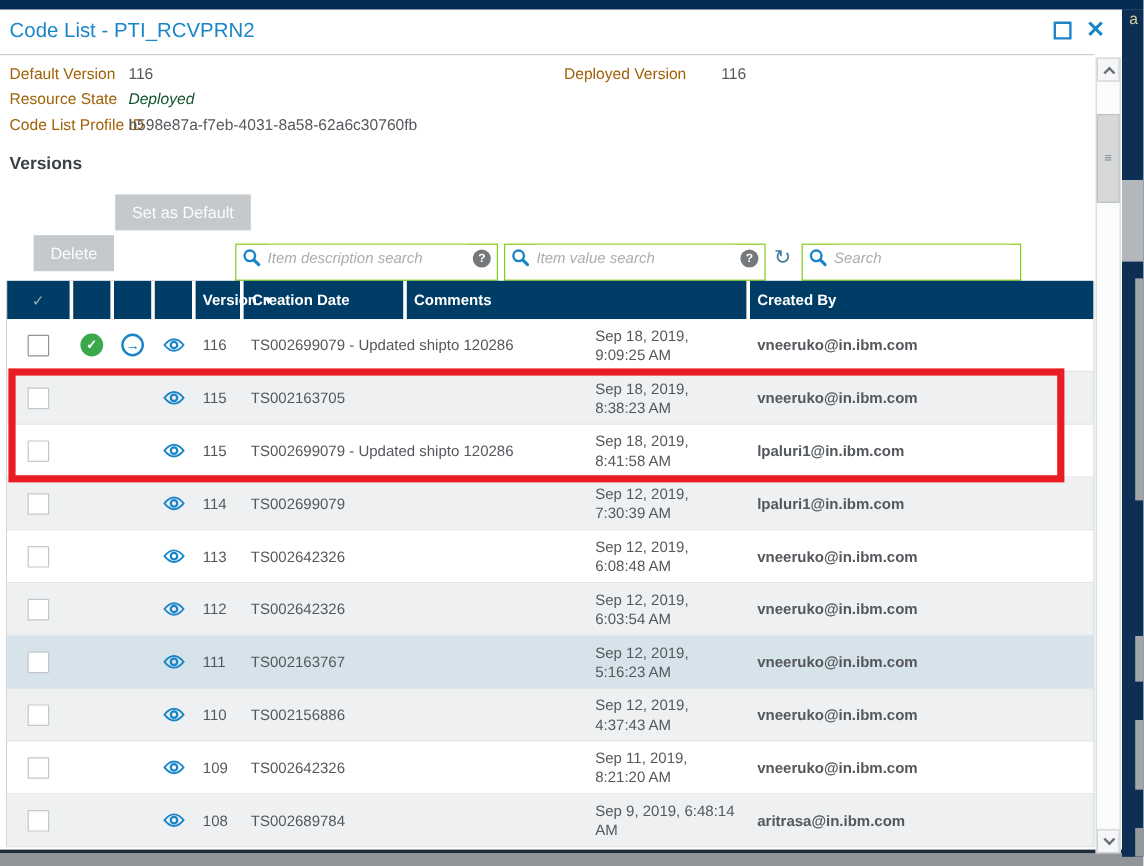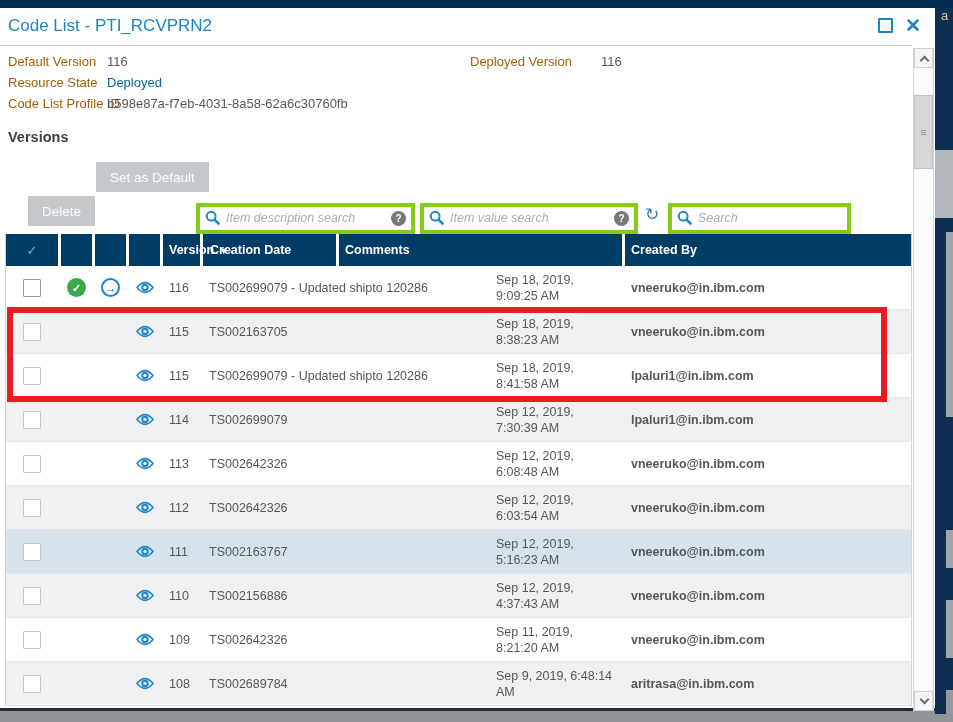--- a/index.html
+++ b/index.html
@@ -26,31 +26,31 @@
 
   .modal-title { position:absolute; left:8px; top:8px; font-size:17px; color:#1a85c8; }
   .win-controls { position:absolute; right:14px; top:10px; display:flex; align-items:center; gap:12px; }
   .maximize-btn { width:15px; height:15px; border:2px solid #1a85c8; border-radius:1px; cursor:pointer; }
   .close-btn { color:#1a85c8; font-size:19px; font-weight:bold; line-height:15px; cursor:pointer; }
   .title-divider { position:absolute; left:0; top:37px; width:912px; height:1px; background:#cbcdcf; }
 
   
   .info-label { position:absolute; font-size:13px; color:#a16207; }
   .info-value { position:absolute; font-size:13px; color:#55595d; }
-  .info-link  { position:absolute; font-size:13px; color:#0369a1; cursor:pointer; }
+  .info-link  { position:absolute; font-size:13px; color:#14532d; cursor:pointer;font-style:italic; }
 
   .section-heading { position:absolute; left:8px; top:121px; font-size:14.5px; font-weight:bold; color:#3a3f44; }
 
   .btn-disabled { position:absolute; top:154px; height:30px; background:#c5c9cc; color:#fbfcfc;
     font-size:13.5px; border:none; padding:0 14px; font-family:"Liberation Sans", sans-serif; }
   .btn-delete { left:28px;margin-top:34px; }
   .btn-setdefault { left:96px; }
 
   
-  .search-box { position:absolute; top:195px; height:31px; border:4px solid #84cc16; background:#ffffff; }
+  .search-box { position:absolute; top:195px; height:31px; border:1px solid #84cc16; background:#ffffff; }
   .search-box input { position:absolute; left:26px; top:0; height:21px; border:none; outline:none; width:calc(100% - 50px);
     font-family:"Liberation Sans", sans-serif; font-size:12.5px; color:#54585c; }
   .search-box input::placeholder { font-style:italic; color:#a9adb1; opacity:1; }
   .mag { position:absolute; left:5px; top:3px; }
   .help-badge { position:absolute; right:5px; top:3.5px; width:15px; height:15px; border-radius:50%; background:#75797c;
     color:#fff; font-size:10px; font-weight:bold; text-align:center; line-height:15px; cursor:pointer; }
   .sb1 { left:196px; width:219px; }
   .sb2 { left:420px; width:218px; }
   .sb3 { left:668px; width:183px; }
   .sb3 input { width:calc(100% - 34px); }

